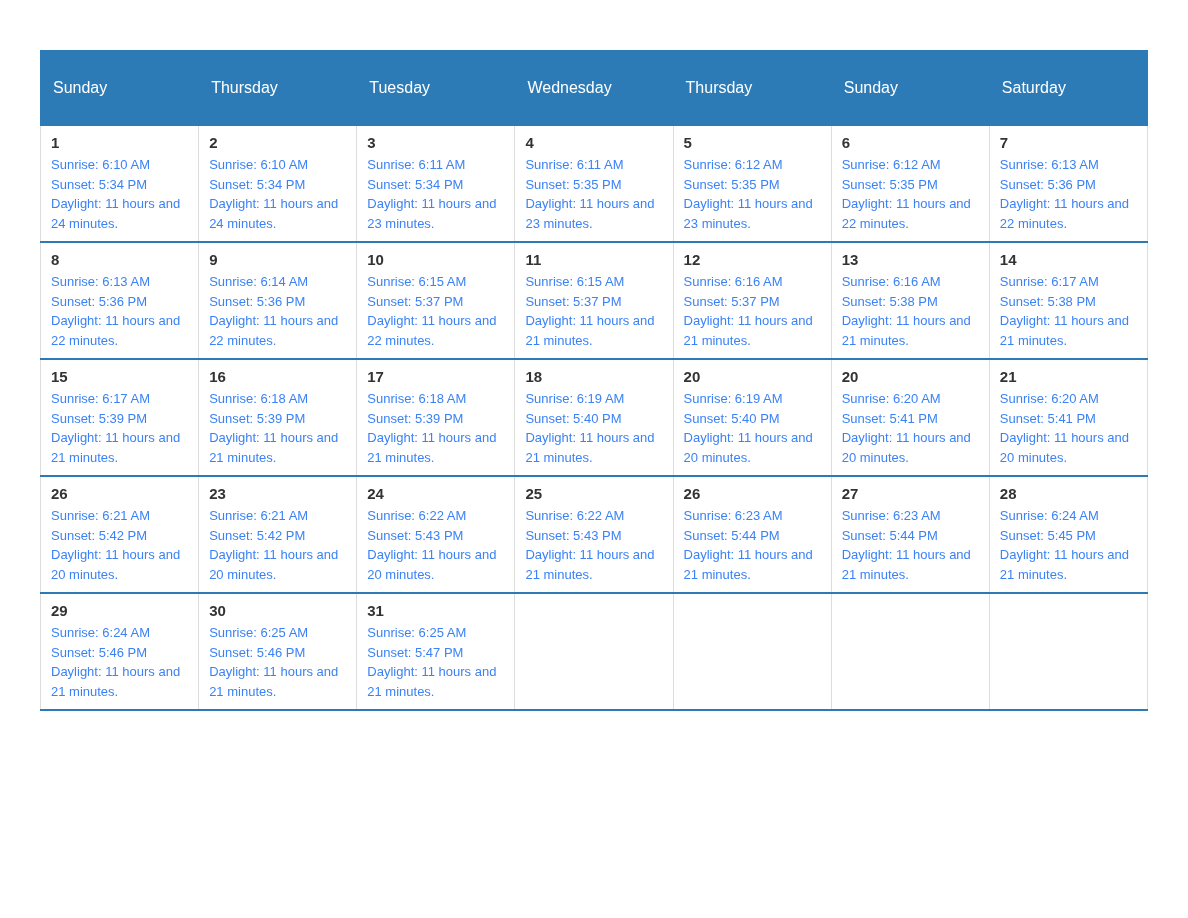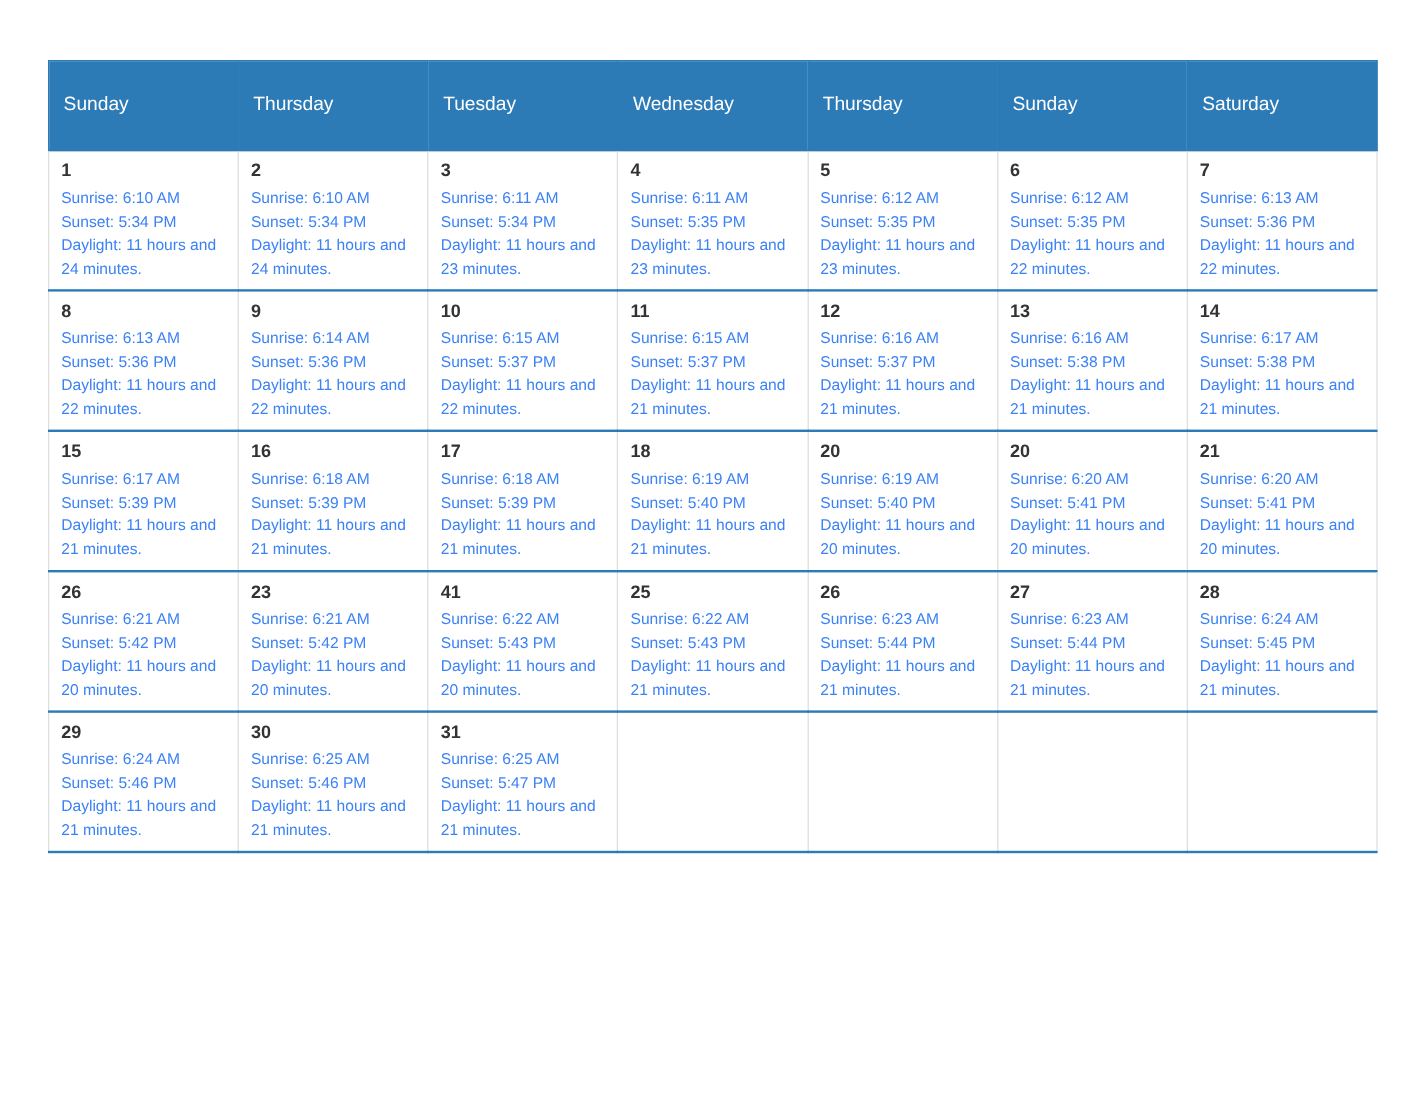--- a/index.html
+++ b/index.html
@@ -286,21 +286,21 @@
         </td>
         <td>
           <span class="day-number">23</span>
           <div class="day-info">
             Sunrise: 6:21 AM<br>
             Sunset: 5:42 PM<br>
             Daylight: 11 hours and 20 minutes.
           </div>
         </td>
         <td>
-          <span class="day-number">41</span>
+          <span class="day-number">24</span>
           <div class="day-info">
             Sunrise: 6:22 AM<br>
             Sunset: 5:43 PM<br>
             Daylight: 11 hours and 20 minutes.
           </div>
         </td>
         <td>
           <span class="day-number">25</span>
           <div class="day-info">
             Sunrise: 6:22 AM<br>

